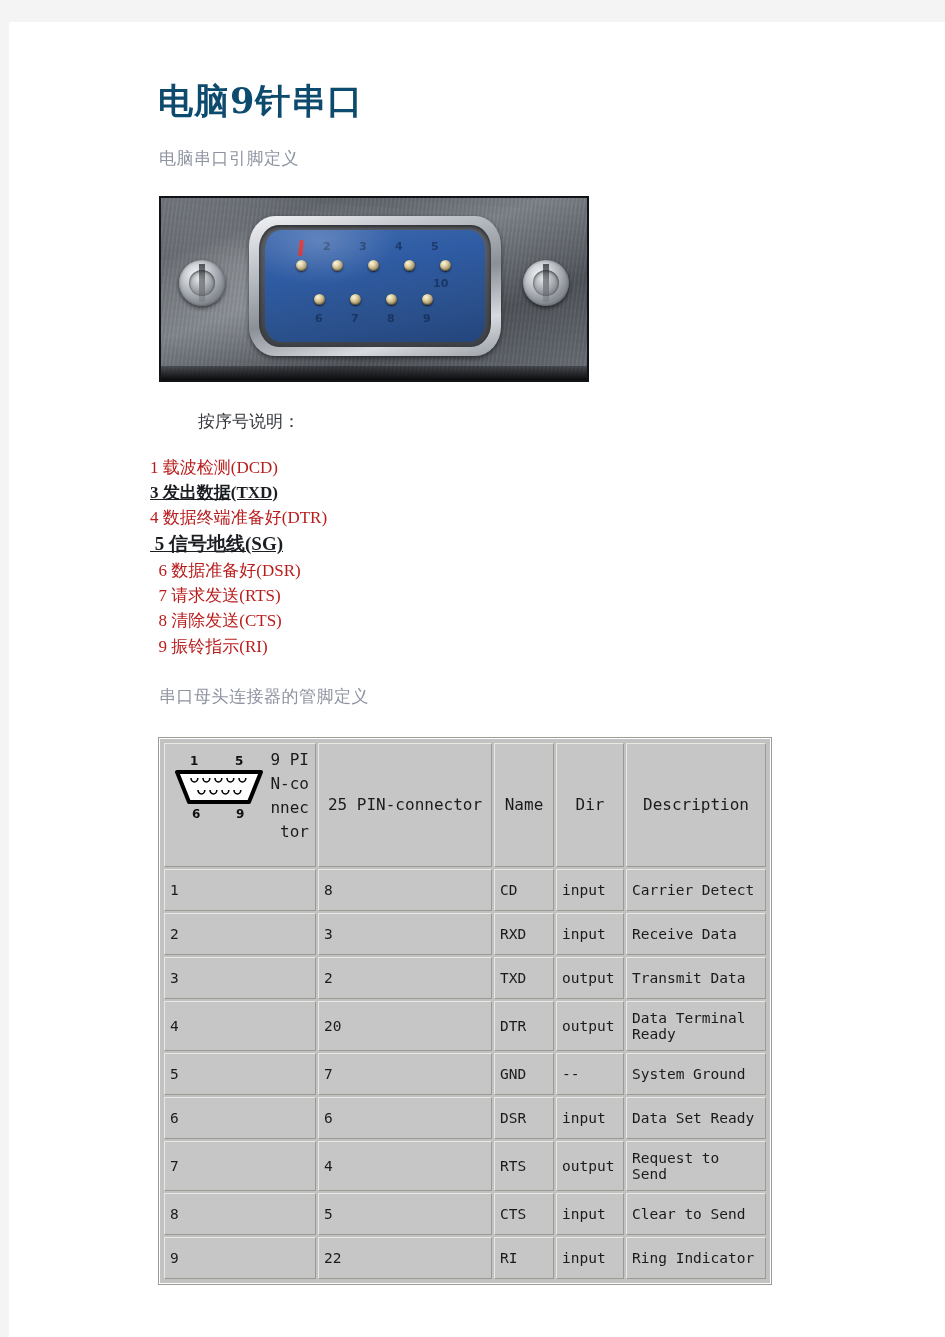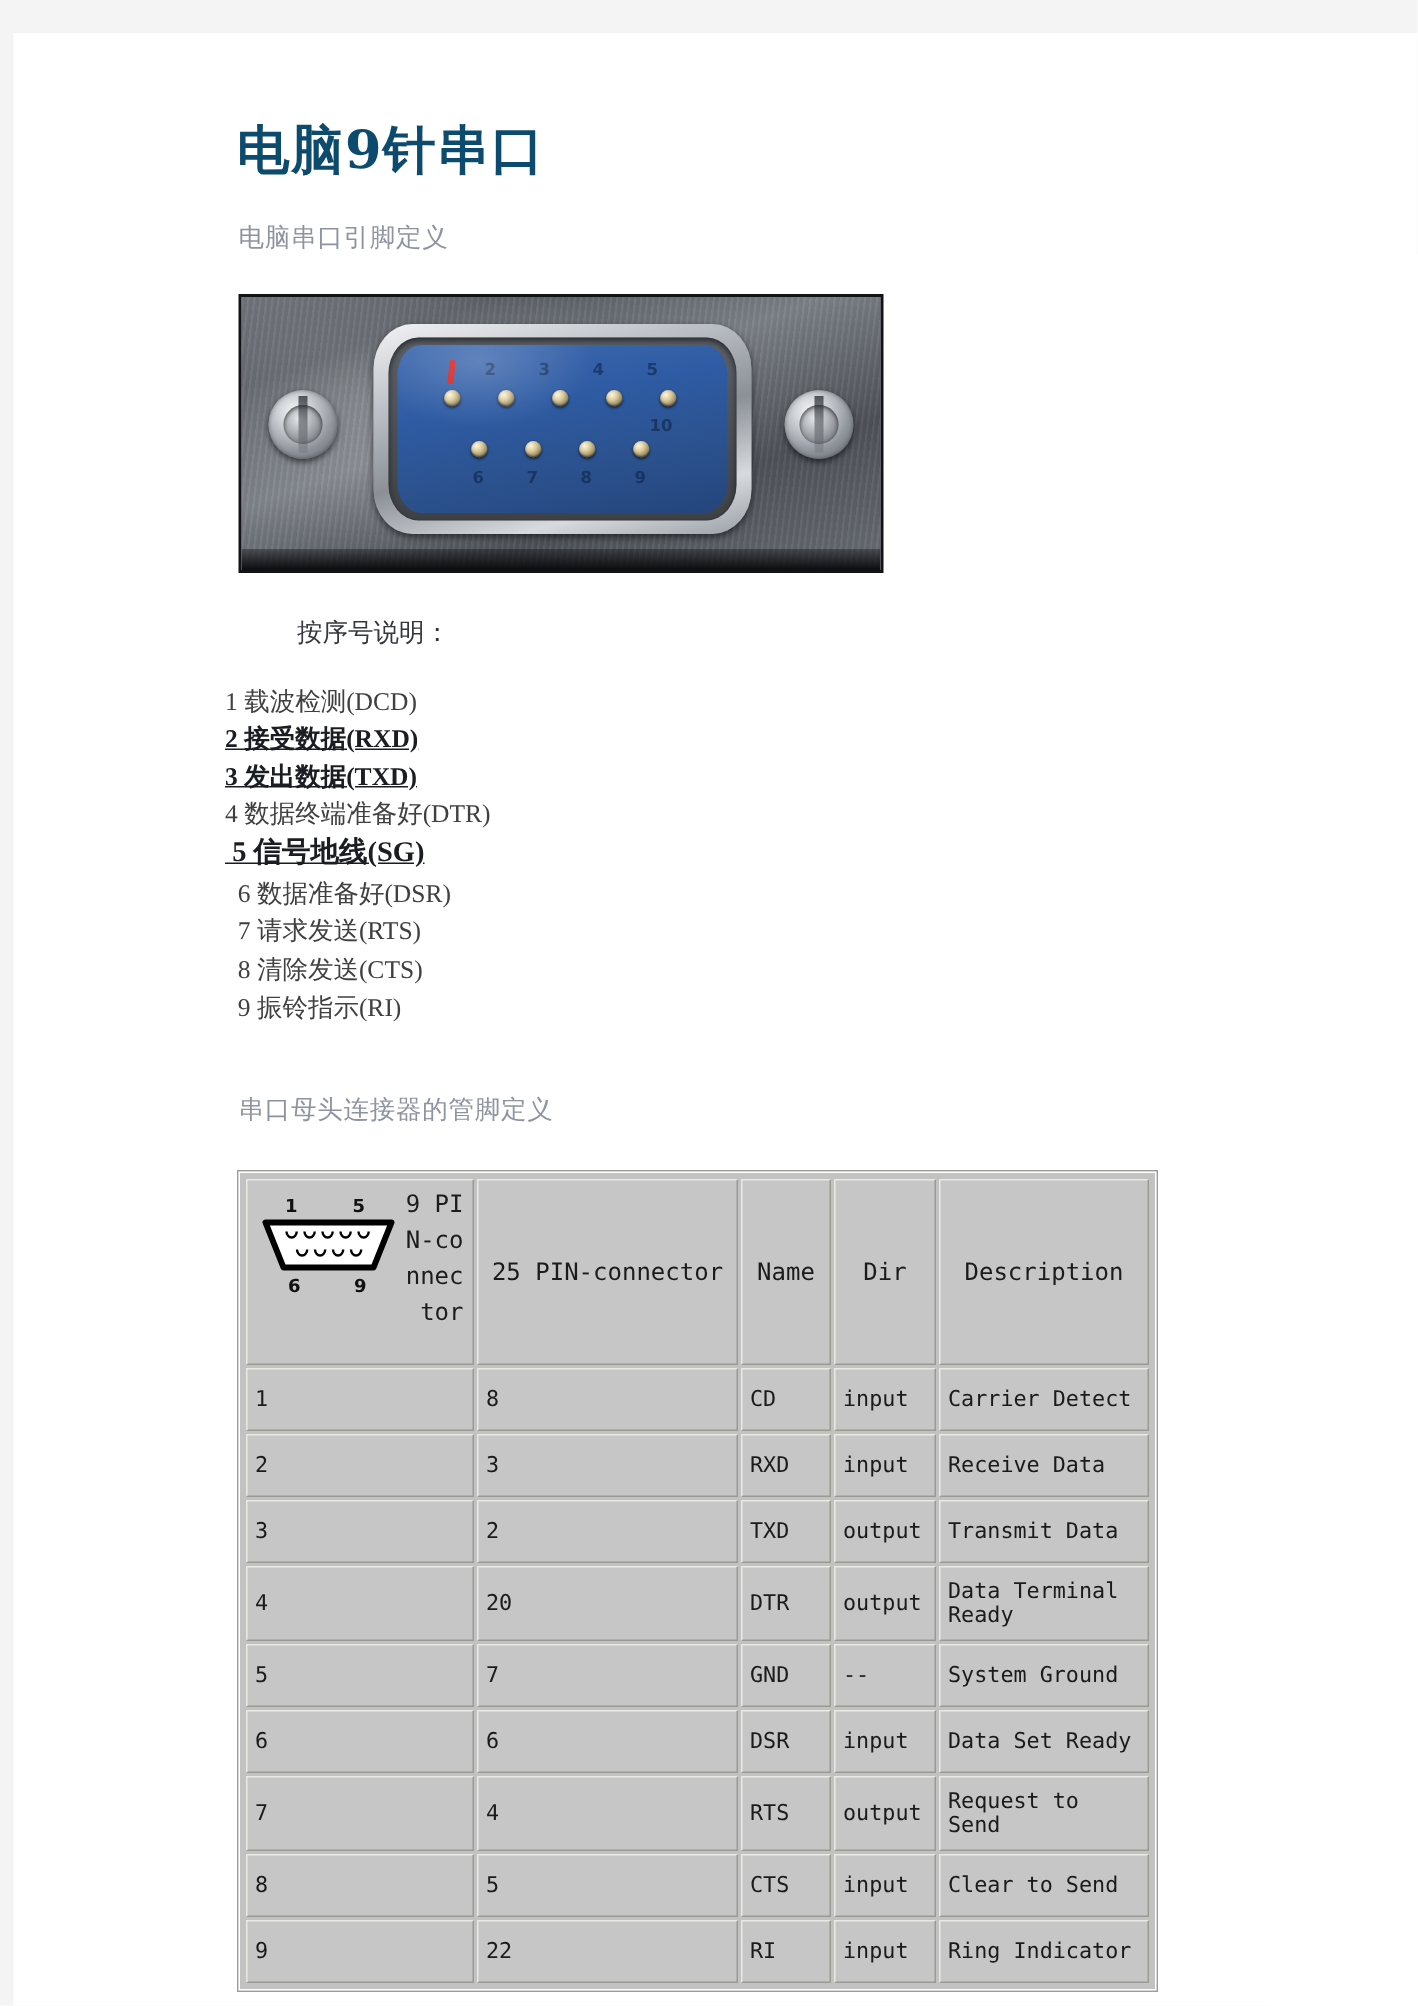--- a/index.html
+++ b/index.html
@@ -161,21 +161,21 @@
     color: #34373c;
   }
   .pin-list {
     margin: 22px 0 0 0;
     padding: 0;
     list-style: none;
   }
   .pin-list li {
     font-size: 17px;
     line-height: 1.48;
-    color: #404040;
+    color: #b91c1c;
     white-space: pre;
   }
   .pin-list li.em {
     color: #1a1d22;
     font-weight: bold;
     text-decoration: underline;
   }
   .pin-list li.em.big {
     font-size: 19px;
   }
@@ -293,31 +293,30 @@
           </div>
         </div>
         <div class="photo-dark-bottom"></div>
       </div>
     </div>
 
     <div class="pin-note">按序号说明：</div>
 
     <ul class="pin-list">
       <li>1 载波检测(DCD)</li>
-      <li class="em">2 接受数据(RXD)</li>
       <li class="em">3 发出数据(TXD)</li>
       <li>4 数据终端准备好(DTR)</li>
       <li class="em big"> 5 信号地线(SG)</li>
       <li>  6 数据准备好(DSR)</li>
       <li>  7 请求发送(RTS)</li>
       <li>  8 清除发送(CTS)</li>
       <li>  9 振铃指示(RI)</li>
     </ul>
 
-    <div class="section-label" style="margin-top:44px">串口母头连接器的管脚定义</div>
+    <div class="section-label" style="margin-top:26px">串口母头连接器的管脚定义</div>
 
     <div class="table-wrap">
       <table class="pinout">
         <thead>
           <tr>
             <th class="col-9pin hdr-9pin">
               <span class="db9-fig">
                 <svg width="96" height="70" viewBox="0 0 96 70" xmlns="http://www.w3.org/2000/svg">
                   <text x="17" y="13" font-family="DejaVu Sans, sans-serif" font-size="12" font-weight="bold" fill="#111">1</text>
                   <text x="62" y="13" font-family="DejaVu Sans, sans-serif" font-size="12" font-weight="bold" fill="#111">5</text>

